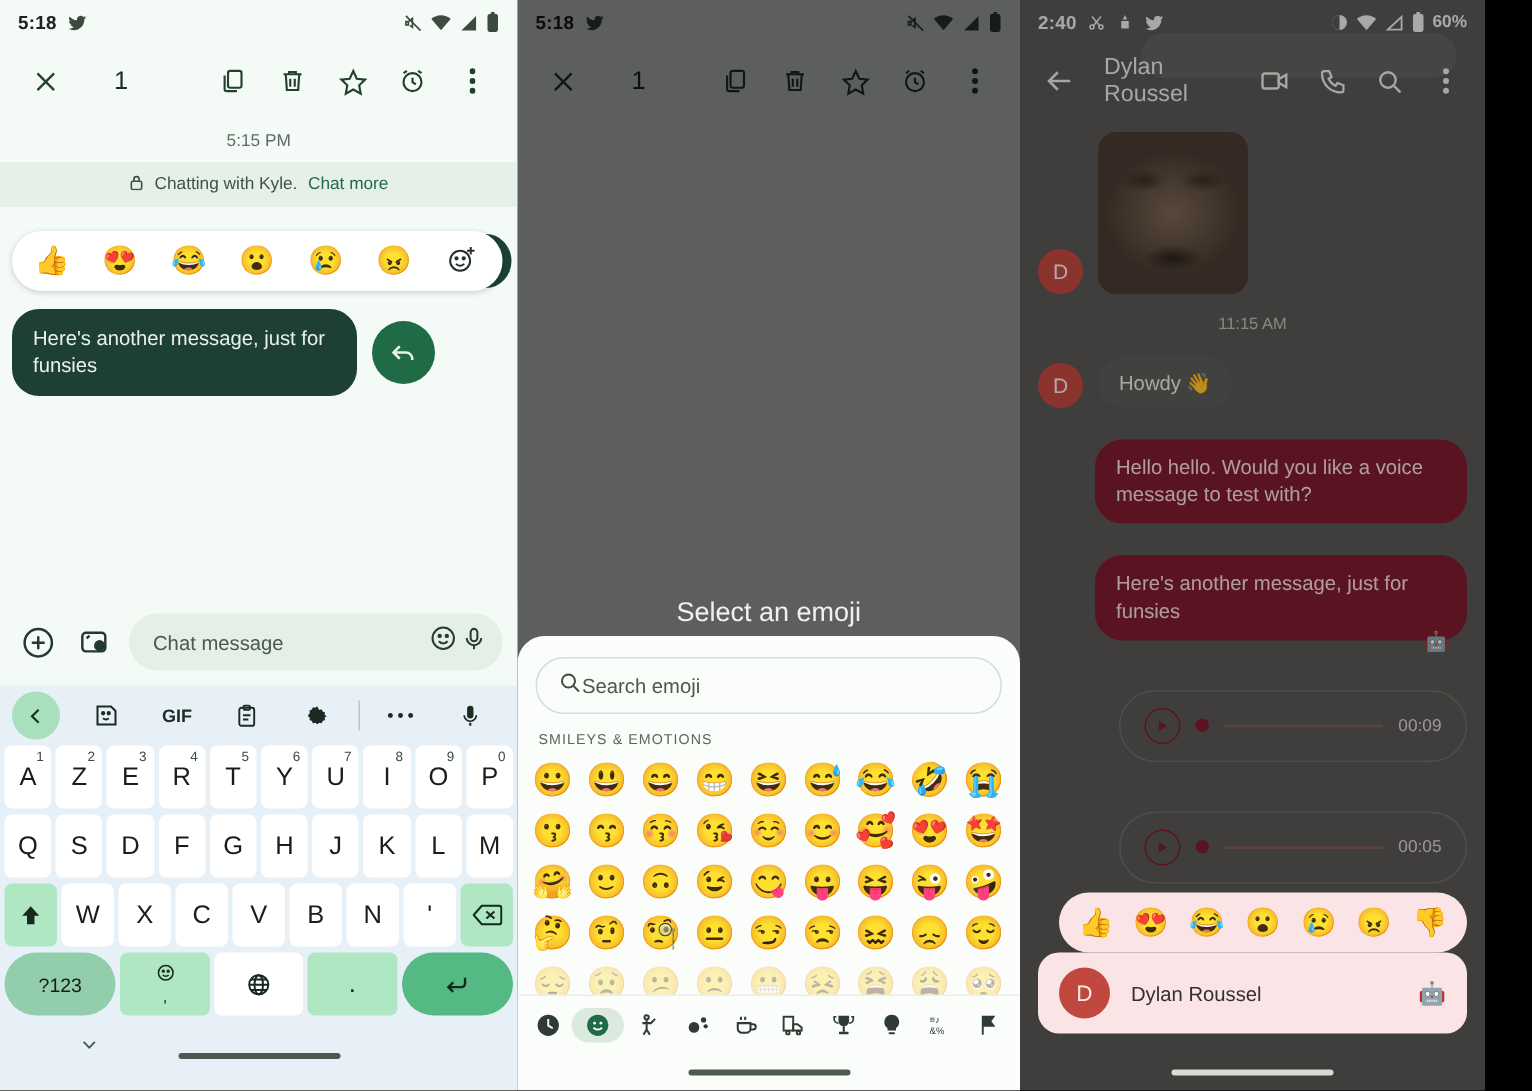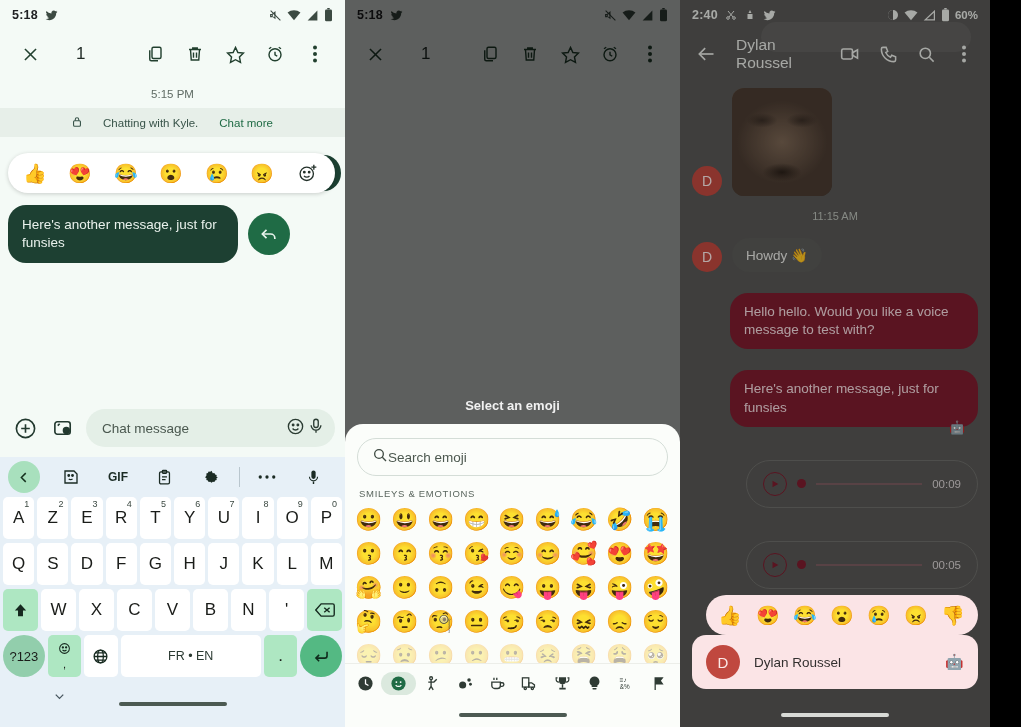--- a/index.html
+++ b/index.html
@@ -40,21 +40,21 @@
   .appbar .sel-count { font-size: 17px; margin-left: 26px; color: #1f2a25; }
   .appbar .spacer { flex: 1; }
   .appbar .act { width: 40px; height: 40px; display: flex; align-items: center; justify-content: center; }
 
   
   .convo { position: relative; }
   .daystamp { text-align: center; font-size: 11.5px; color: #5f6b64; padding: 10px 0 8px; }
   .e2e-banner {
     background: #e7efe9; color: #39544a; font-size: 11.5px;
     text-align: right; padding: 8px 0; display: flex;
-    align-items: center; justify-content: center; gap: 21px;
+    align-items: center; justify-content: center; gap: 7px;
   }
   .e2e-banner .lnk { color: #1f6b45; }
 
   
   .react-wrap { position: relative; margin: 16px 10px 0 8px; }
   .react-bar {
     position: relative; background: #fff; border-radius: 28px;
     height: 40px; display: flex; align-items: center;
     padding: 0 4px; box-shadow: 0 1px 4px rgba(0,0,0,.18); z-index: 2;
   }
@@ -112,21 +112,21 @@
   .key.accent { background: #aee7c2; }
   .key.num-key { background: #92ceac; border-radius: 21px; font-size: 13px; flex: 1.25; }
   .key.enter { background: #54b983; border-radius: 21px; flex: 1.25; }
   .key.space { flex: 4.2; font-size: 12.5px; color: #2b3a32; }
   .key.emoji-comma { background: #aee7c2; font-size: 11px; flex-direction: column; gap: 1px; }
   .kb-bottom { height: 46px; display: flex; align-items: center; justify-content: center; position: relative; }
   .kb-bottom .chev { position: absolute; left: 52px; top: 8px; color: #47555e; }
   .home-ind { width: 108px; height: 4px; border-radius: 2px; background: #4c5a52; }
 
   
-  .sheet-title { color: #f1f1f1; font-size: 13px; text-align: center; position: absolute; top: 398px; left: 0; right: 0; z-index: 45; font-weight: bold; }
+  .sheet-title { color: #f1f1f1; font-size: 18px; text-align: center; position: absolute; top: 398px; left: 0; right: 0; z-index: 45; }
   .emoji-sheet {
     position: absolute; left: 0; right: 0; bottom: 0; top: 424px;
     background: #fbfdfa; border-radius: 18px 18px 0 0; z-index: 45;
     display: flex; flex-direction: column; overflow: hidden;
   }
   .emoji-search {
     margin: 14px 12px 0; height: 38px; border: 1px solid #d4ddd7; border-radius: 20px;
     display: flex; align-items: center; padding: 0 14px;
   }
   .emoji-search .ph { font-size: 13.5px; color: #4c584f; }
@@ -504,21 +504,20 @@
             </span>
             <span>,</span>
           </span>
           <span class="key">
             <svg width="17" height="17" viewBox="0 0 24 24" fill="none" stroke="#16291f" stroke-width="1.8">
                 <circle cx="12" cy="12" r="9"></circle>
                 <ellipse cx="12" cy="12" rx="4" ry="9"></ellipse>
                 <path d="M3 12h18M4.5 7h15M4.5 17h15"></path>
               </svg>
           </span>
-          <span class="key space">FR • EN</span>
           <span class="key accent" style="flex:1;">.</span>
           <span class="key enter">
             <svg width="19" height="19" viewBox="0 0 24 24" fill="none" stroke="#0f2b1c" stroke-width="2">
                 <polyline points="9,10 5,14 9,18"></polyline>
                 <path d="M5 14h11a3 3 0 0 0 3-3V6"></path>
               </svg>
           </span>
         </div>
 
         <div class="kb-bottom">

